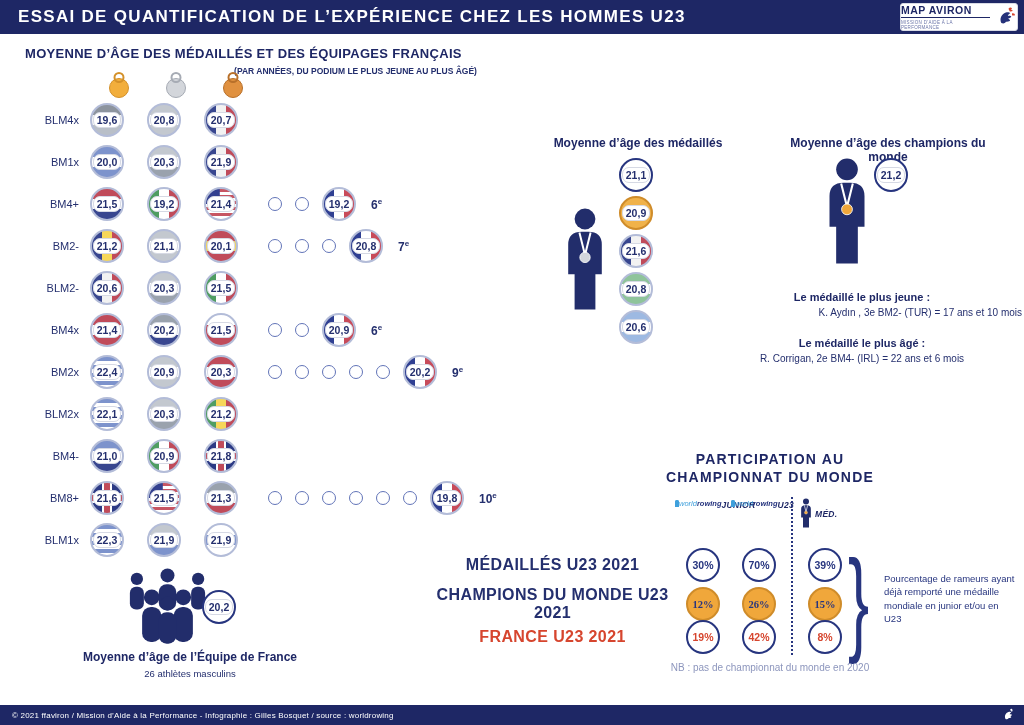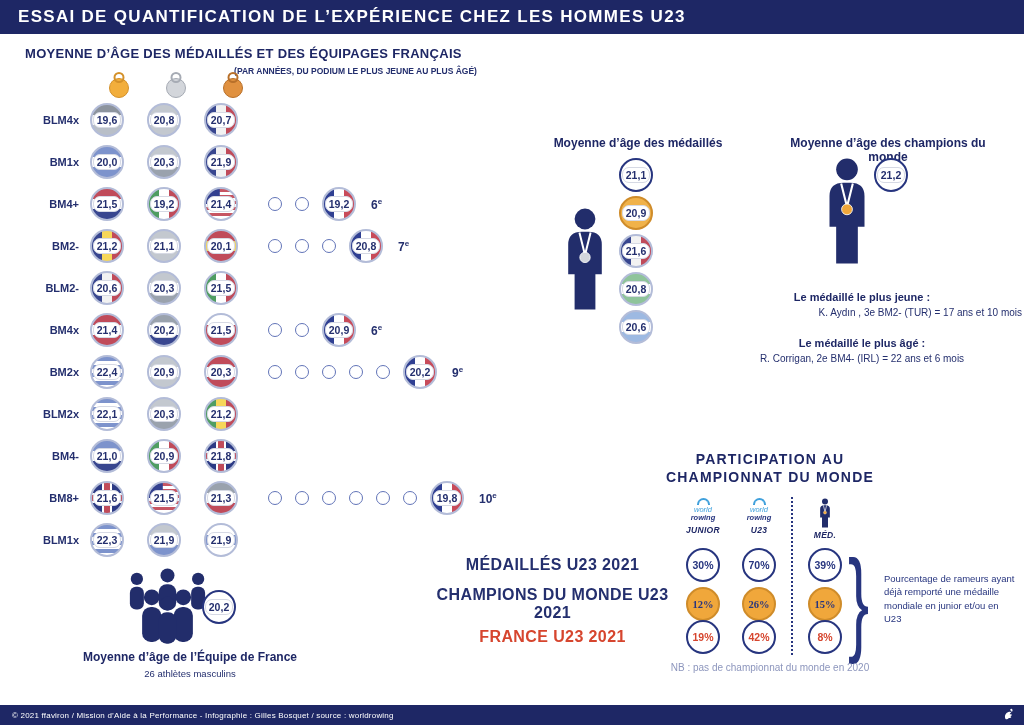--- a/index.html
+++ b/index.html
@@ -18,21 +18,21 @@
   
   .sec-title{position:absolute;left:25px;top:46px;font-size:13px;font-weight:bold;color:#1e2765;letter-spacing:.3px;}
   .sec-sub{position:absolute;left:233px;top:66px;width:245px;text-align:center;font-size:8.5px;font-weight:600;color:#242f6e;}
   .medal-row{position:absolute;left:90px;top:78px;display:flex;}
   .medal-cell{width:57px;display:flex;justify-content:center;}
   .medal{width:20px;height:20px;border-radius:50%;position:relative;border:1px solid transparent;}
   .medal::before{content:"";position:absolute;top:-7px;left:50%;transform:translateX(-50%);width:7px;height:7px;border-radius:50%;border:2.5px solid var(--rc,#999);}
 
   .rows{position:absolute;left:0;top:99px;}
   .row{display:flex;align-items:center;height:42px;}
-  .row .lbl{width:90px;text-align:right;padding-right:11px;font-weight:bold;font-size:11px;color:#242f6e;}
+  .row .lbl{width:90px;text-align:right;padding-right:11px;font-weight:normal;font-size:11px;color:#242f6e;}
   .slot3{width:57px;display:flex;justify-content:flex-start;}
   .extras{display:flex;align-items:center;margin-left:7px;gap:13px;}
   .mini{width:14px;height:14px;border-radius:50%;border:1.5px solid #6274b8;background:#fff;flex:0 0 auto;}
   .place{font-weight:bold;font-size:12px;color:#242f6e;margin-left:2px;}
   .place sup{font-size:8px;}
 
   .badge{width:34px;height:34px;border-radius:50%;border:2px solid #b3bcd8;background:#fff;display:flex;align-items:center;justify-content:center;flex:0 0 auto;}
   .badge .pill{background:#fff;border:1px solid #d6d9e4;border-radius:7px;padding:0 3px;font-weight:bold;font-size:10.5px;line-height:14px;color:#242f6e;white-space:nowrap;}
 
   
@@ -51,21 +51,21 @@
   .champ-person{position:absolute;left:822px;top:156px;width:50px;height:110px;}
   .champ-badge{position:absolute;left:874px;top:158px;border-color:#27357f;}
   .young-label{position:absolute;left:712px;top:291px;width:300px;text-align:center;font-weight:bold;font-size:11px;color:#1e2765;}
   .young-text{position:absolute;left:702px;top:307px;width:320px;text-align:right;font-size:10px;color:#242f6e;}
   .old-label{position:absolute;left:712px;top:337px;width:300px;text-align:center;font-weight:bold;font-size:11px;color:#1e2765;}
   .old-text{position:absolute;left:702px;top:353px;width:320px;text-align:center;font-size:10px;color:#242f6e;}
 
   
   .part-title1{position:absolute;left:612px;top:451px;width:316px;text-align:center;font-weight:bold;font-size:14px;letter-spacing:1.2px;color:#1e2765;}
   .part-title2{position:absolute;left:612px;top:469px;width:316px;text-align:center;font-weight:bold;font-size:14px;letter-spacing:1.2px;color:#1e2765;}
-  .hcell{position:absolute;top:498px;width:56px;display:flex;flex-direction:column;align-items:center;}
+  .hcell{position:absolute;top:498px;width:56px;display:flex;flex-direction:row;align-items:center;}
   .h1{left:675px;} .h2{left:731px;} .h3{left:797px;}
   .wr-swoosh{width:13px;height:7px;border:2px solid #3fa0dc;border-bottom:none;border-radius:13px 13px 0 0;margin-bottom:1px;}
   .wr-top{font-style:italic;font-size:7.5px;color:#3fa0dc;line-height:1.1;}
   .wr-bottom{font-style:italic;font-weight:bold;font-size:7.5px;color:#27357f;line-height:1.1;}
   .wr-label{font-style:italic;font-weight:bold;font-size:8.5px;color:#1e2765;margin-top:2px;letter-spacing:.3px;}
   .med-person{width:18px;height:30px;}
   .vdash{position:absolute;left:791px;top:497px;height:158px;border-left:2.5px dotted #27357f;}
   .prow{position:absolute;left:430px;display:flex;align-items:center;}
   .r1{top:548px;} .r2{top:586px;} .r3{top:620px;}
   .plabel{width:245px;text-align:center;padding-right:0;font-weight:bold;font-size:16px;color:#242f6e;letter-spacing:.4px;}
@@ -85,20 +85,31 @@
   .footer .flogo{position:absolute;right:8px;top:3px;width:14px;height:14px;}
 </style>
 </head>
 <body>
 
 <div class="canvas">
 
   <header class="header">
     <div class="title">ESSAI DE QUANTIFICATION DE L’EXPÉRIENCE CHEZ LES HOMMES U23</div>
   </header>
+  <div class="logo-box">
+    <div class="logo-text">
+      <div class="logo-map">MAP AVIRON</div>
+      <div class="logo-tag">MISSION D’AIDE À LA PERFORMANCE</div>
+    </div>
+    <svg class="rooster" viewBox="0 0 36 36">
+      <path fill="#d6452e" d="M21 4c2-2.5 5-2.5 6 0-1 1-2 1-2 2 1.2-.2 3 .2 3 2-2 1-4 1-5 .2z"></path>
+      <path fill="#d6452e" d="M27 12c3-1 5 1 5 3-2 .5-4 .5-5 0z"></path>
+      <path fill="#25317a" d="M9 28c-3.5-6.5 0-15 7.5-17.5 3-1 6-.8 7.5 1.2-2 .8-4 2.8-4 4.8 2.2-1 5-.8 5.8 1.2-1.3 1.8-4 2.8-5.8 3.6 2 0 3.8 1 3.8 2.8-2 2-5 2-7 2-1.8 3-5 3.2-7.8 1.9z"></path>
+    </svg>
+  </div>
 
   <div class="sec-title">MOYENNE D’ÂGE DES MÉDAILLÉS ET DES ÉQUIPAGES FRANÇAIS</div>
   <div class="sec-sub">(PAR ANNÉES, DU PODIUM LE PLUS JEUNE AU PLUS ÂGÉ)</div>
   <div class="medal-row">
       <div class="medal-cell">
         <div class="medal" style="background: rgb(242, 174, 60); border-color: rgb(212, 145, 42); --rc: #d4912a;"></div>
       </div>
       <div class="medal-cell">
         <div class="medal" style="background: rgb(211, 214, 219); border-color: rgb(166, 171, 180); --rc: #a6abb4;"></div>
       </div>

